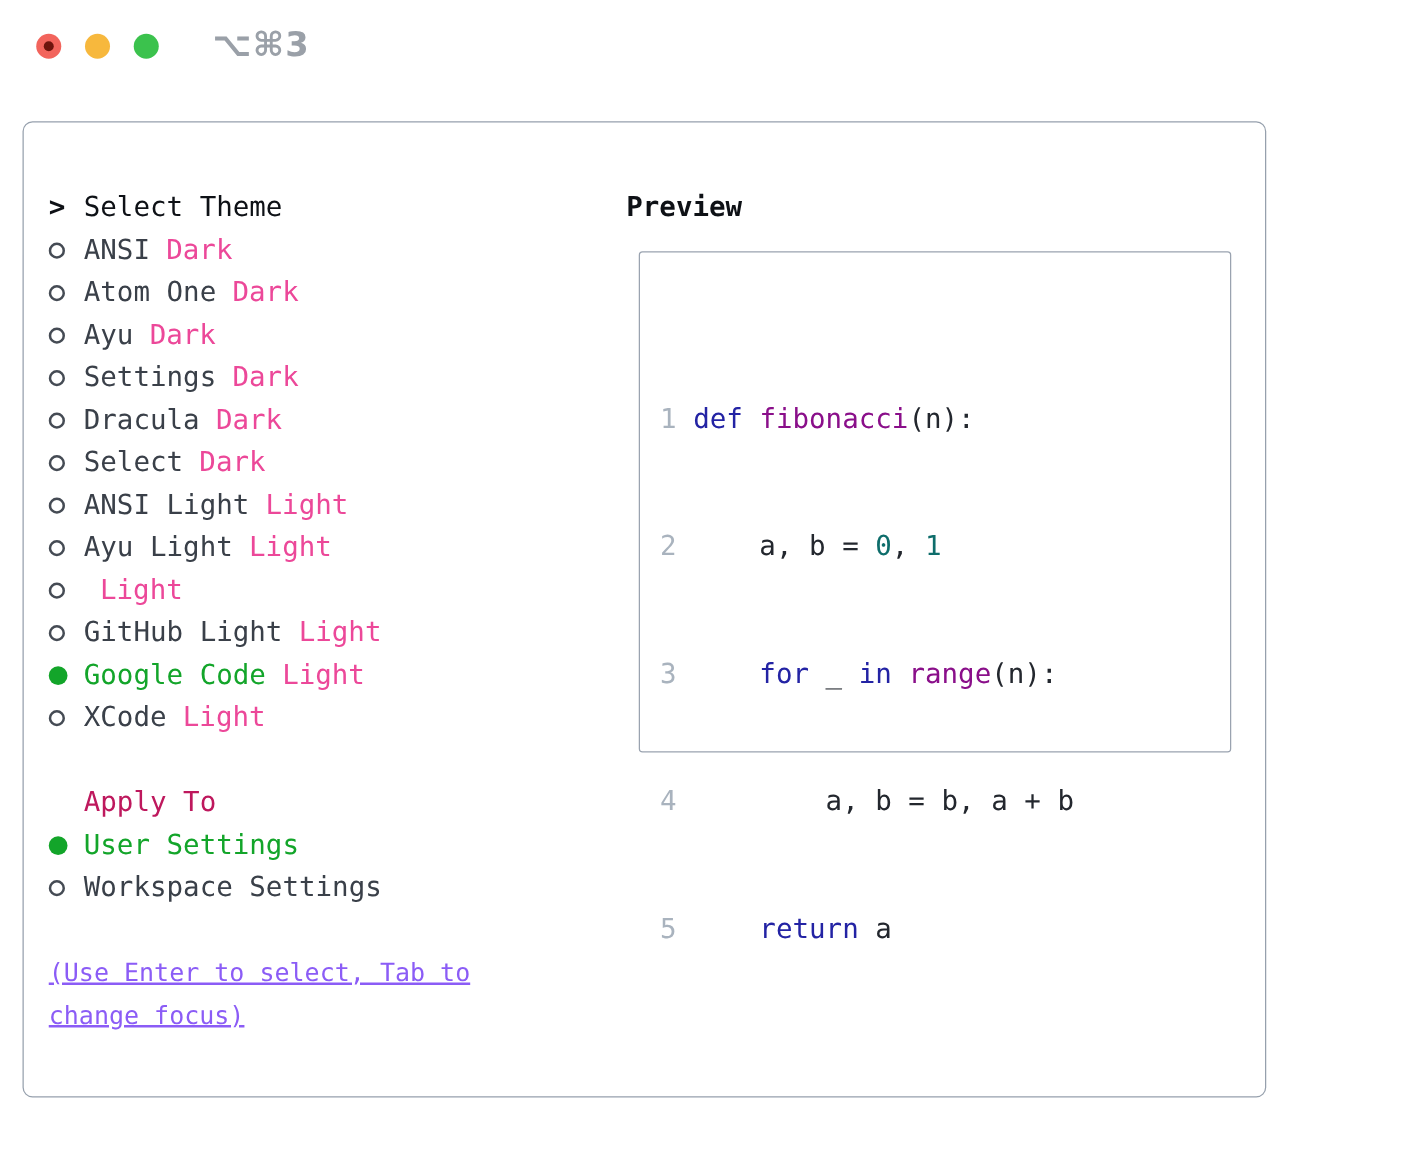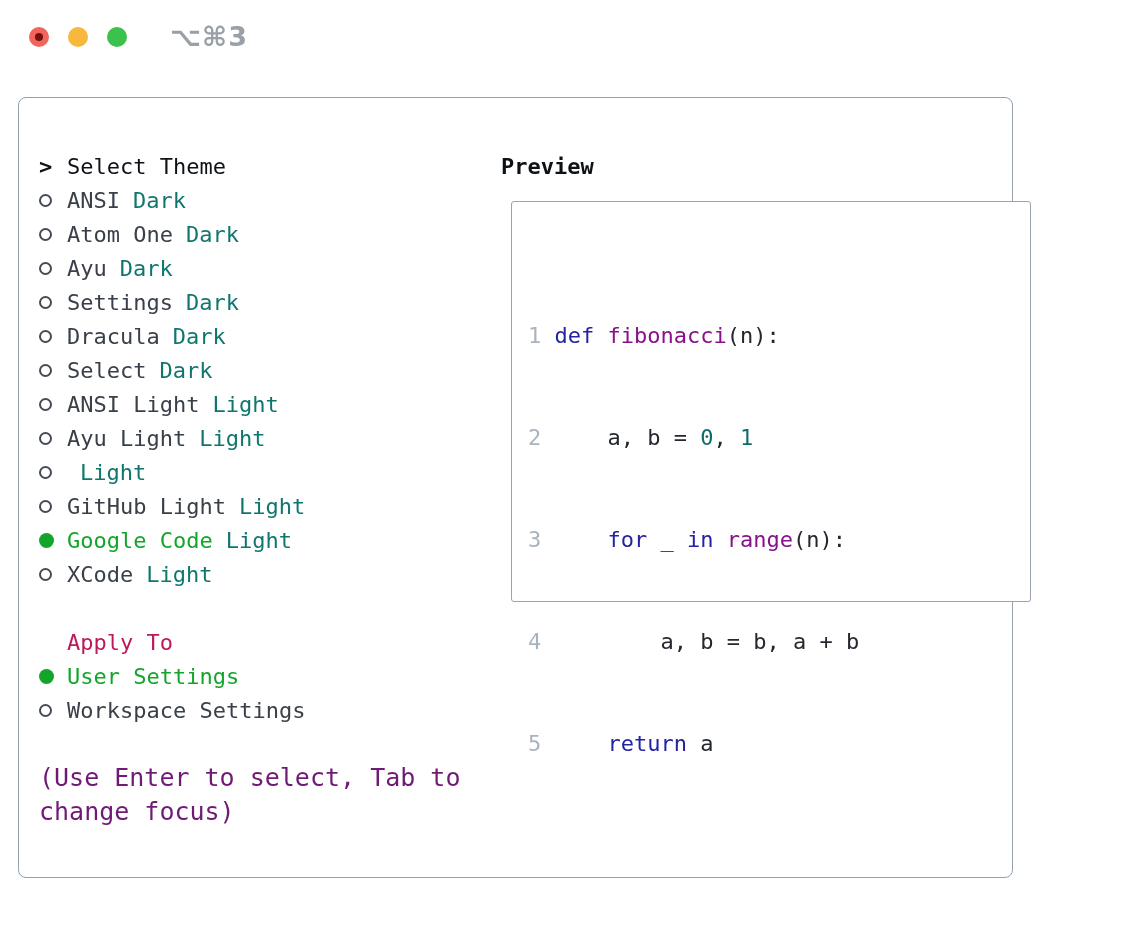--- a/index.html
+++ b/index.html
@@ -34,32 +34,32 @@
   .row { height: 34px; display: flex; align-items: center; white-space: pre; }
   .marker { width: 28px; flex: 0 0 28px; display: flex; align-items: center; }
   .prompt { font-weight: bold; color: #0e1116; font-size: 22px; }
   .dot {
     width: 13px; height: 13px; border: 2px solid #454b54; border-radius: 50%;
   }
   .dot.on { width: 15px; height: 15px; border: none; background: #13a52a; }
   .hdr { font-weight: normal; color: #0e1116; }
   .hdr2 { color: #be185d; }
   .tname { color: #3a4049; }
-  .tvar  { color: #0f766e; margin-left: 13px; }
+  .tvar  { color: #ec4899; margin-left: 13px; }
   .sel .tname { color: #13a52a; }
   .spacer { height: 34px; }
-  .hint { color: #701a75; line-height: 34px; font-size: 25px; }
+  .hint { color: #8b5cf6; line-height: 34px; font-size: 20px; text-decoration: underline; }
   
   .pvtitle {
     position: absolute; left: 482px; top: 51px; height: 34px;
     display: flex; align-items: center;
     font-size: 22px; font-weight: bold; color: #0e1116; text-align: center;
   }
   .pvbox {
-    position: absolute; left: 492px; top: 103px; width: 520px; height: 401px;
+    position: absolute; left: 492px; top: 103px; width: 474px; height: 401px;
     border: 1.5px solid #9aa3b0; border-radius: 3px; background: #fff;
   }
   .code {
     position: absolute; left: 16px; top: 49px;
     font-family: "DejaVu Sans Mono", monospace;
     font-size: 22px; line-height: 34px; white-space: pre; color: #23272e;
   }
   .ln  { color: #a9b3be; }
   .kw  { color: #2323a4; }
   .fn  { color: #8a0f8a; }

